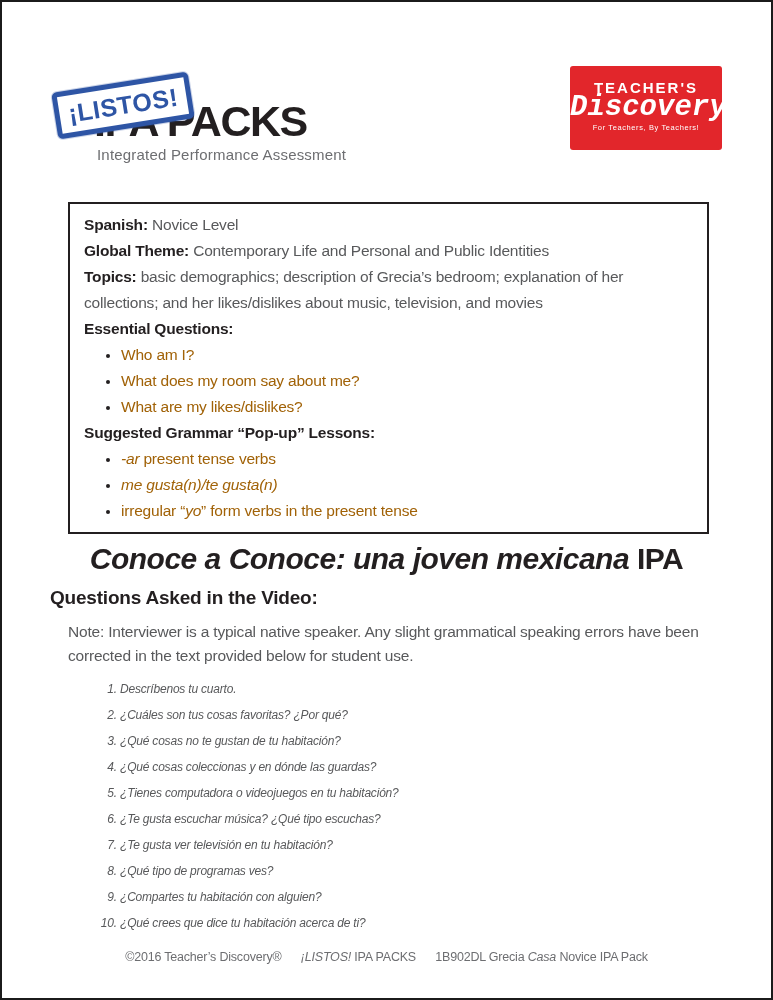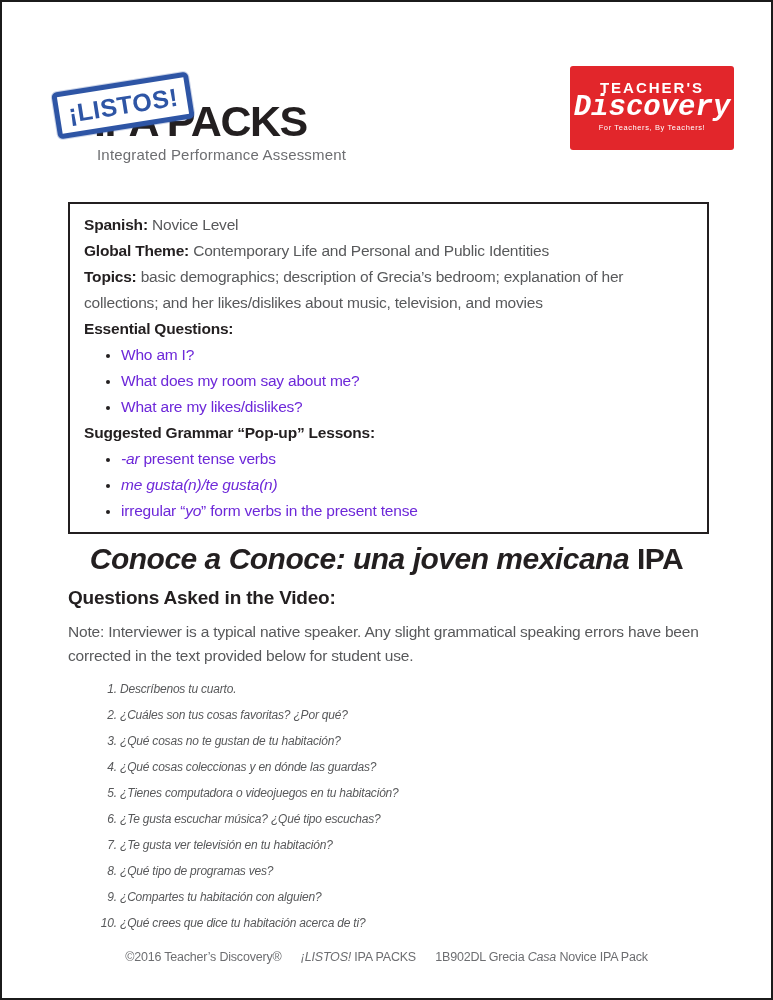--- a/index.html
+++ b/index.html
@@ -46,21 +46,21 @@
   .brand-sub {
     position: absolute;
     left: 95px; top: 144px;
     font-size: 15px;
     color: #6D6E71;
     letter-spacing: 0.2px;
   }
   .pub-logo {
     position: absolute;
     left: 568px; top: 64px;
-    width: 164px; height: 84px;
+    width: 152px; height: 84px;
     background: #E2262B;
     border-radius: 3px;
     color: #ffffff;
     text-align: center;
     overflow: hidden;
   }
   .pub-line1 {
     margin-top: 13px;
     font-size: 15px;
     font-weight: bold;
@@ -94,37 +94,37 @@
     color: #58595B;
   }
   .info-box .lbl {
     font-weight: bold;
     color: #231F20;
   }
   .info-box ul {
     list-style: disc;
     padding-left: 37px;
   }
-  .info-box li { color: #6d28d9; }
+  .info-box li { color: #a16207; }
   .info-box li::marker { color: #231F20; font-size: 13px; }
   .it { font-style: italic; }
 
   
   .doc-title {
     position: absolute;
     left: 0; right: 0; top: 540px;
     text-align: center;
     font-size: 30px;
     font-weight: bold;
     color: #231F20;
     letter-spacing: -0.5px;
   }
   .questions-heading {
     position: absolute;
-    left: 66px; top: 585px;
+    left: 48px; top: 585px;
     font-size: 19px;
     font-weight: bold;
     color: #231F20;
   }
   .note {
     position: absolute;
     left: 66px; top: 618px;
     width: 656px;
     font-size: 15.5px;
     line-height: 24px;

